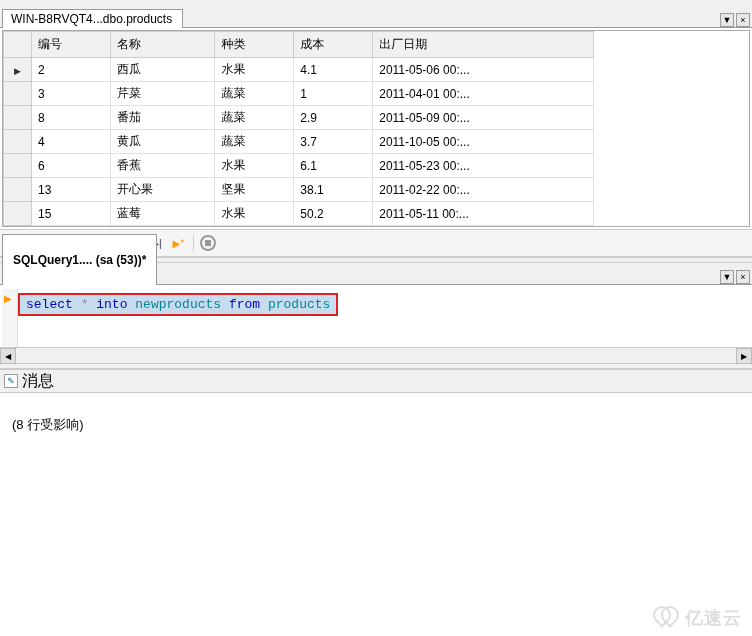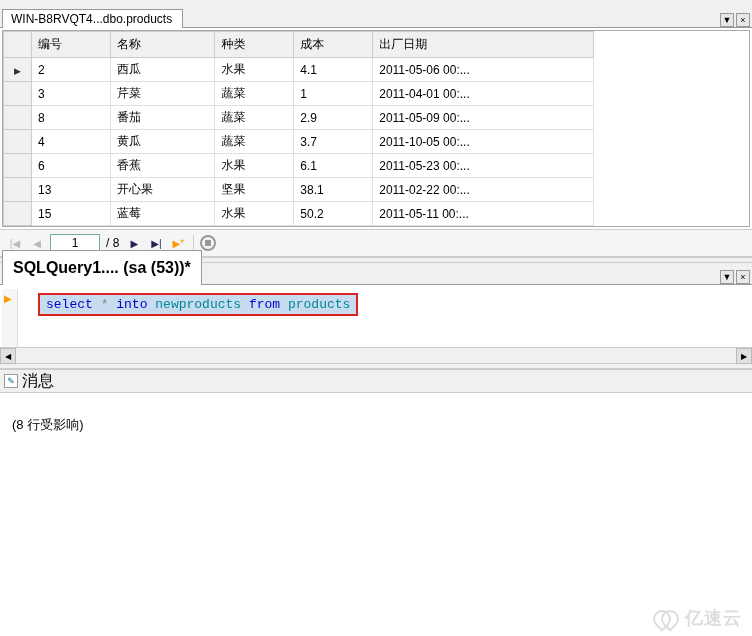--- a/index.html
+++ b/index.html
@@ -29,46 +29,46 @@
     .nav-total { font-size: 12px; padding: 0 2px; }
     .nav-sep { width: 1px; height: 16px; background: #ccc; margin: 0 2px; }
     .nav-round { width: 16px; height: 16px; border: 2px solid #999; border-radius: 50%; display: inline-flex; align-items: center; justify-content: center; }
     .nav-round::before { content: ""; width: 6px; height: 6px; background: #999; }
 
     
     .hsplit { height: 6px; background: #f0f0f0; border-top: 1px solid #ccc; border-bottom: 1px solid #ccc; cursor: row-resize; }
 
     
     .qtab-bar { display: flex; align-items: flex-end; background: #f0f0f0; border-bottom: 1px solid #999; height: 22px; padding-left: 2px; }
-    .qtab { background: #fff; border: 1px solid #999; border-bottom: none; padding: 8px 10px; font-size: 16px; font-weight: bold; position: relative; top: 1px; font-family: Tahoma, sans-serif; }
+    .qtab { background: #fff; border: 1px solid #999; border-bottom: none; padding: 18px 10px; font-size: 12px; font-weight: bold; position: relative; top: 1px; font-family: Tahoma, sans-serif; }
     .qtab-close { margin-left: auto; display: flex; gap: 2px; padding-right: 2px; }
     .qtab-close span { width: 14px; height: 14px; border: 1px solid #999; background: #e8e8e8; display: inline-flex; align-items: center; justify-content: center; font-size: 9px; cursor: pointer; }
 
     
     .editor { background: #fff; padding: 8px 10px; height: 62px; position: relative; }
     .gutter { position: absolute; left: 2px; top: 4px; bottom: 0; width: 16px; background: #f5f5f5; border-right: 1px solid #e0e0e0; }
     .gutter-mark { color: #f90; font-size: 10px; padding-left: 2px; margin-top: 4px; }
-    .sql-box { border: 2px solid #d22; padding: 2px 6px; display: inline-block; margin-left: 28px; background: #c8dcf0; }
+    .sql-box { border: 2px solid #d22; padding: 2px 6px; display: inline-block; margin-left: 8px; background: #c8dcf0; }
     .sql-box code { font-family: "Courier New", monospace; font-size: 13px; }
     .kw { color: #00c; }
     .op { color: #888; }
     .ident { color: #089; }
 
     .edit-scroll { height: 16px; background: #f0f0f0; border-top: 1px solid #ccc; display:flex; }
     .edit-scroll .sb-left, .edit-scroll .sb-right { width: 16px; height:16px; background:#e0e0e0; border:1px solid #bbb; display:inline-flex; align-items:center; justify-content:center; font-size:8px; }
     .edit-scroll .sb-track { flex:1; background:#f0f0f0; }
 
     
     .msg-tab-bar { display: flex; align-items: center; background: #f0f0f0; border-top: 1px solid #ccc; border-bottom: 1px solid #ccc; height: 24px; padding-left: 4px; gap: 4px; }
     .msg-icon { width: 14px; height: 14px; background: #fff; border: 1px solid #999; display: inline-flex; align-items: center; justify-content: center; font-size: 9px; color: #069; }
     .msg-tab { font-size: 16px; }
     .msg-body { padding: 23px 12px; font-size: 13px; background: #fff; height: 180px; }
 
     
-    .watermark { position: absolute; right: 10px; bottom: 6px; color: #ddd; font-size: 18px; font-weight: bold; letter-spacing: 1px; font-family: Arial, sans-serif; display: flex; align-items: flex-end; gap: 6px; }
+    .watermark { position: absolute; right: 10px; bottom: 6px; color: #ddd; font-size: 18px; font-weight: bold; letter-spacing: 1px; font-family: Arial, sans-serif; display: flex; align-items: flex-start; gap: 6px; }
     .watermark .wm-logo { width: 26px; height: 20px; position: relative; }
     .watermark .wm-logo::before, .watermark .wm-logo::after { content: ""; position: absolute; border: 2px solid #ddd; border-radius: 50% 50% 50% 0; width: 14px; height: 14px; transform: rotate(-45deg); }
     .watermark .wm-logo::after { left: 8px; }
   </style>
 </head>
 <body>
 
 <div class="tab-bar">
   <div class="tab">WIN-B8RVQT4...dbo.products</div>
   <div class="tab-close">

